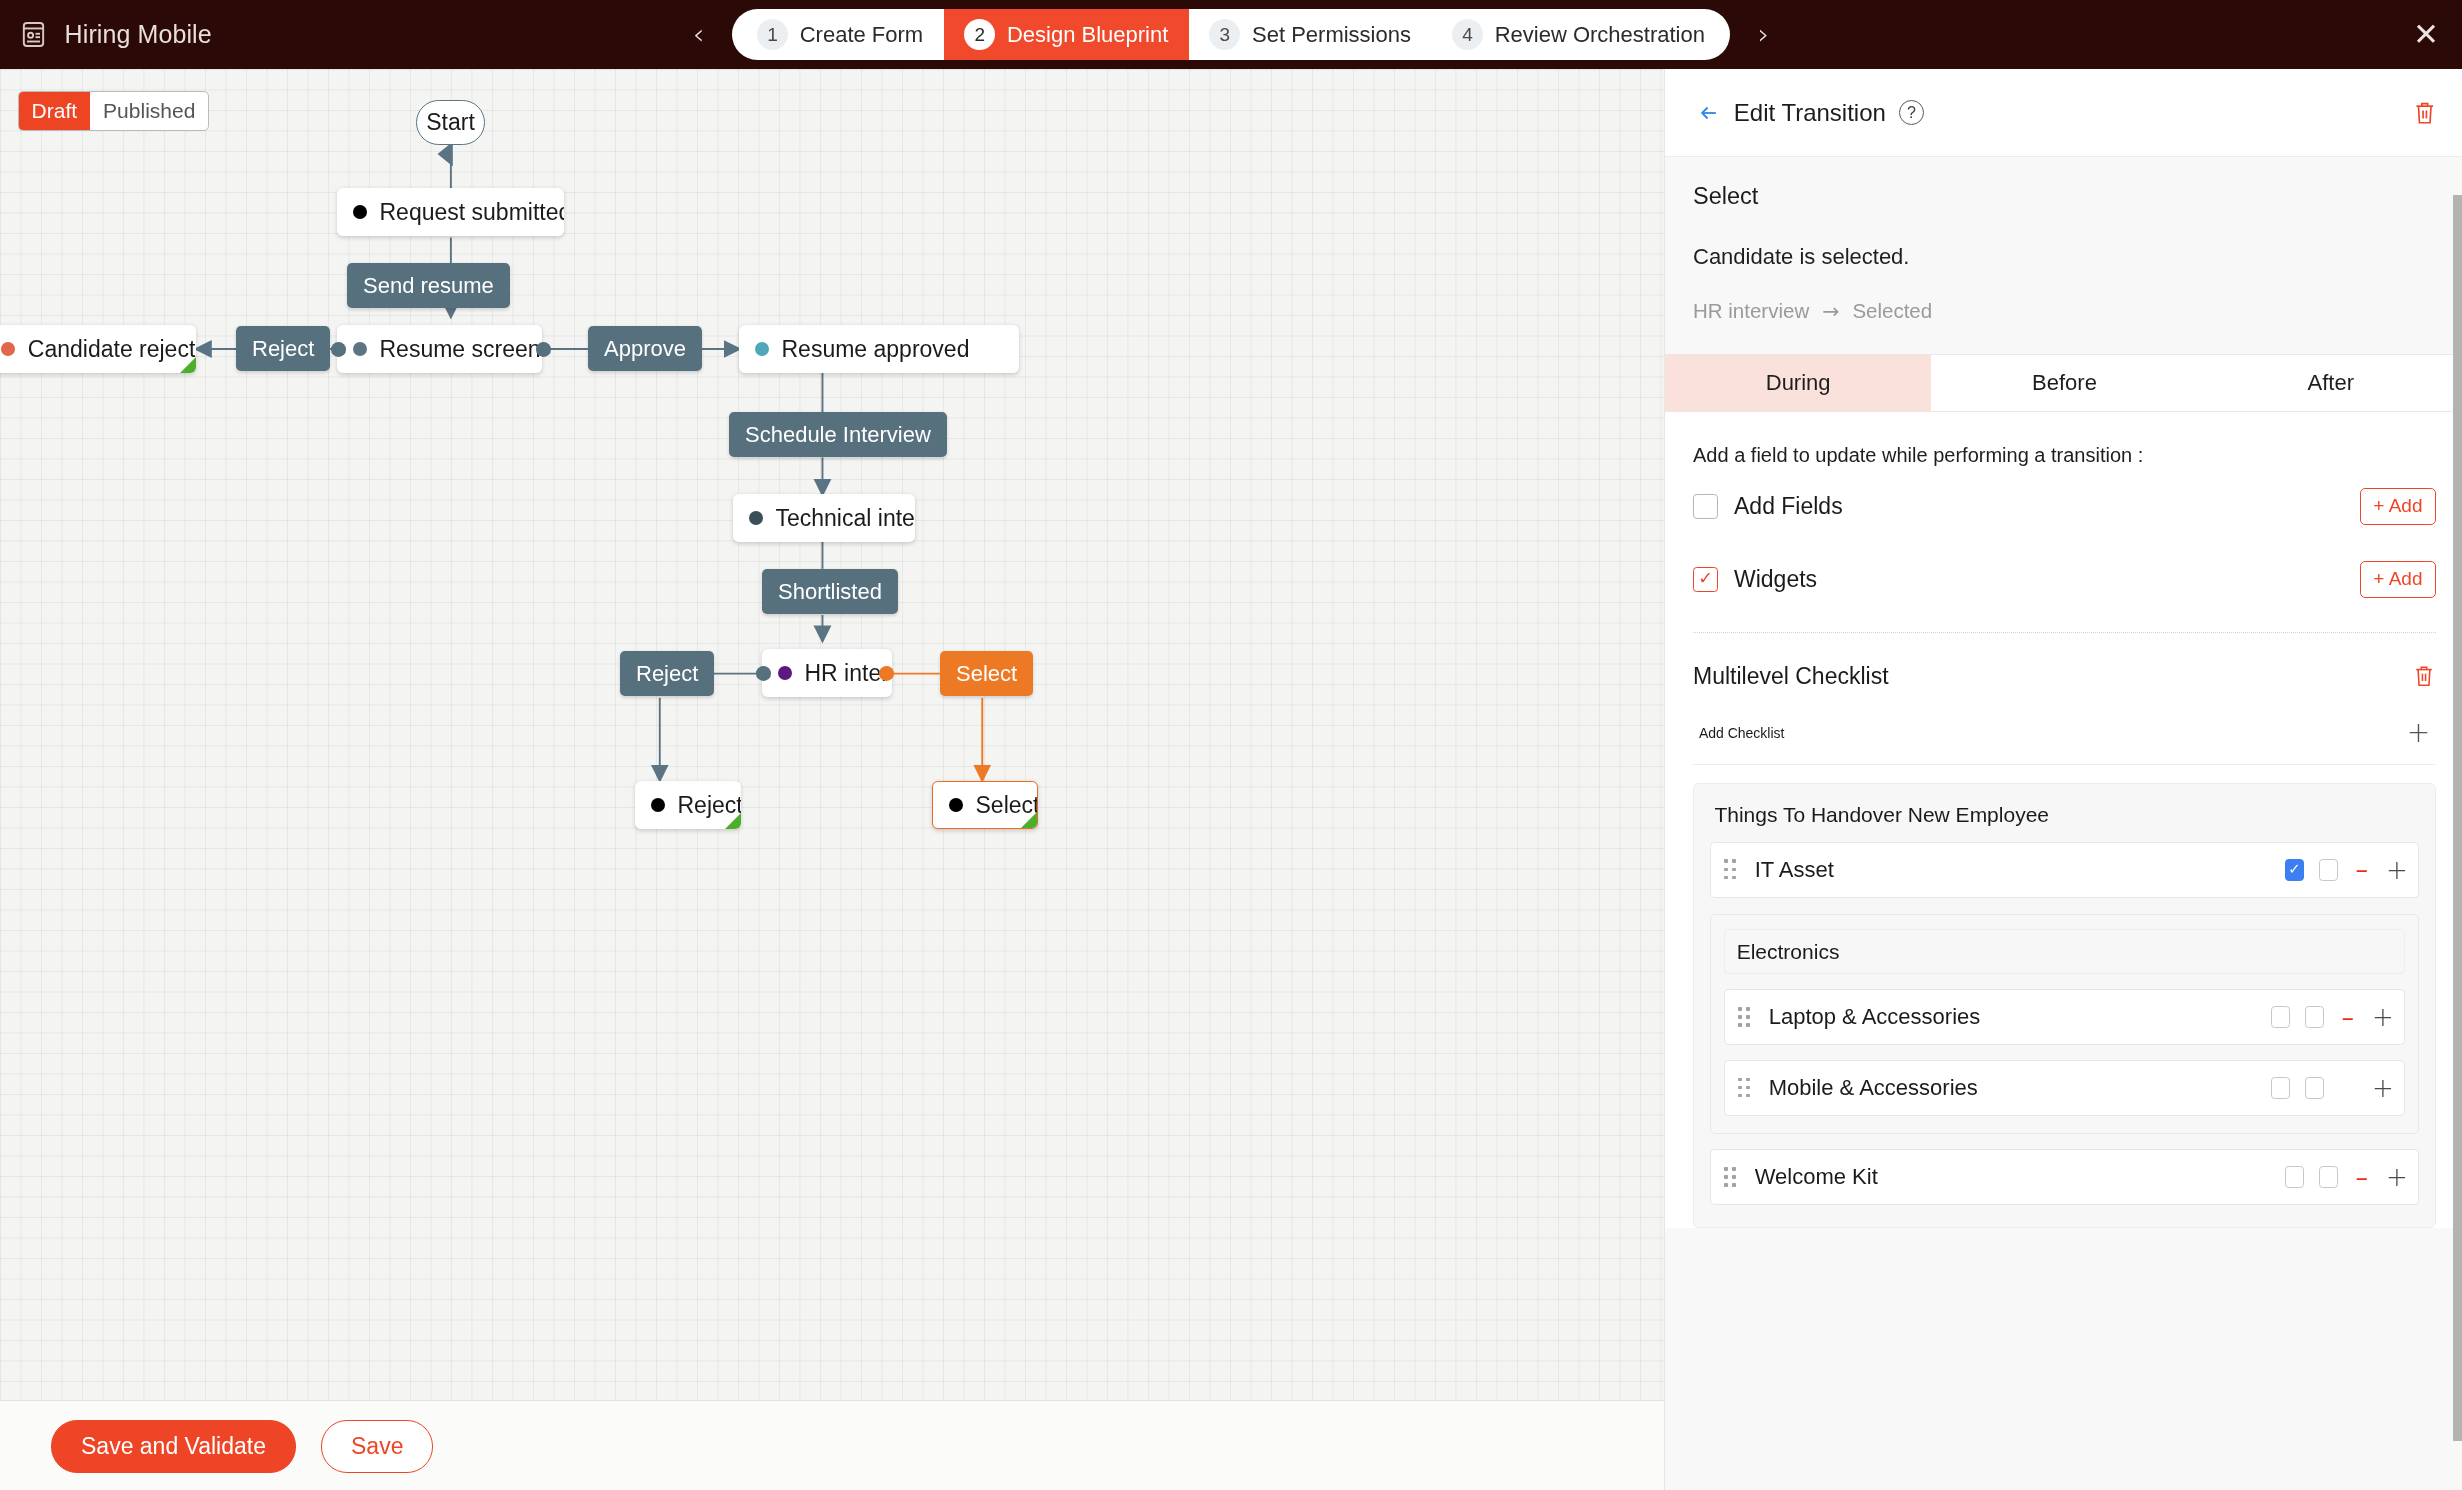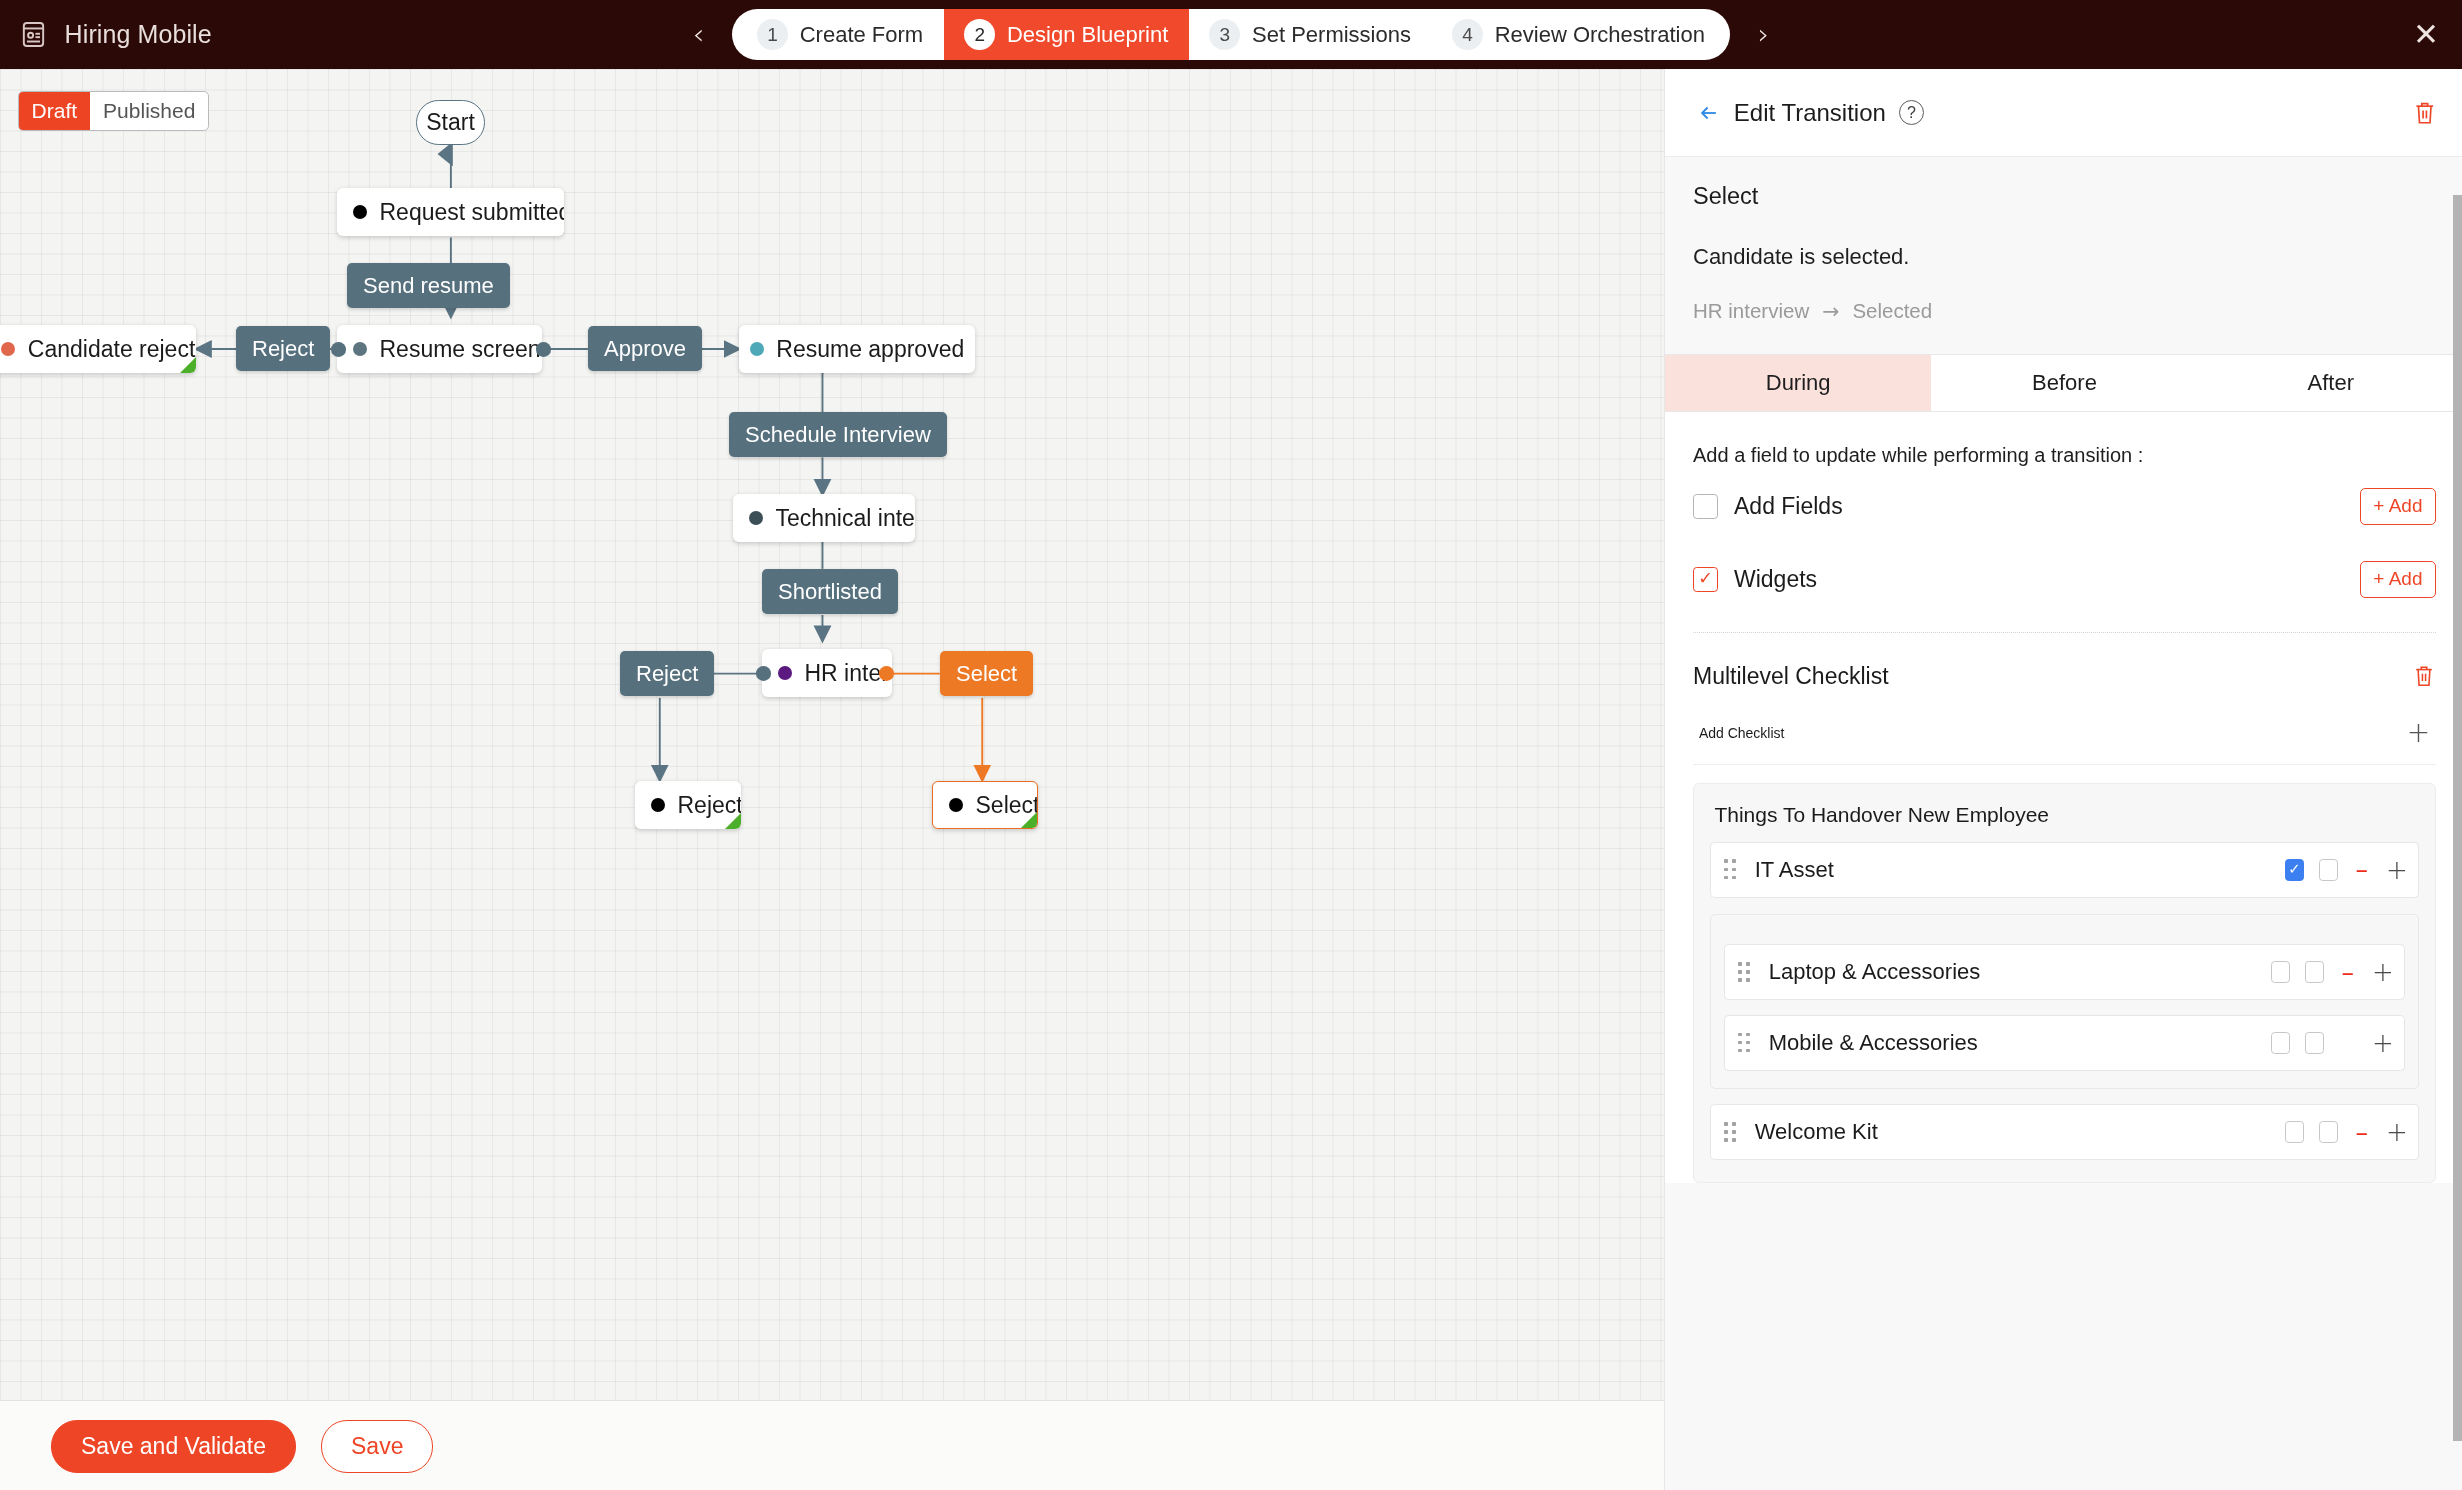--- a/index.html
+++ b/index.html
@@ -394,21 +394,21 @@
     <span class="dot" style="background:#5d7481"></span>
     <span class="nlbl">Resume screening</span>
   </div>
   <div class="port" style="left:331px; top:273px;"></div>
   <div class="port" style="left:536px; top:273px;"></div>
 
   <div class="trans" style="left:588px; top:257px;">
     <span>Approve</span>
   </div>
 
-  <div class="node" style="left:739px; top:256px; width:236px;justify-content:center;">
+  <div class="node" style="left:739px; top:256px; width:280px;">
     <span class="dot" style="background:#4fa8b8"></span>
     <span class="nlbl">Resume approved</span>
   </div>
 
   <div class="trans" style="left:729px; top:343px;">
     <span>Schedule Interview</span>
   </div>
 
   <div class="node" style="left:733px; top:425px; width:182px;">
     <span class="dot" style="background:#3b4f57"></span>
@@ -542,20 +542,21 @@
           <span class="rlbl">IT Asset</span>
           <span class="acts">
             <span class="sbox bluechk">✓</span>
             <span class="sbox"></span>
             <span class="minus">–</span>
             <span class="plus">+</span>
           </span>
         </div>
 
         <div class="subgroup">
+          <div class="subname">Electronics</div>
 
           <div class="ckrow">
             <span class="grip">
                 <i></i>
                 <i></i>
                 <i></i>
                 <i></i>
                 <i></i>
                 <i></i>
               </span>

